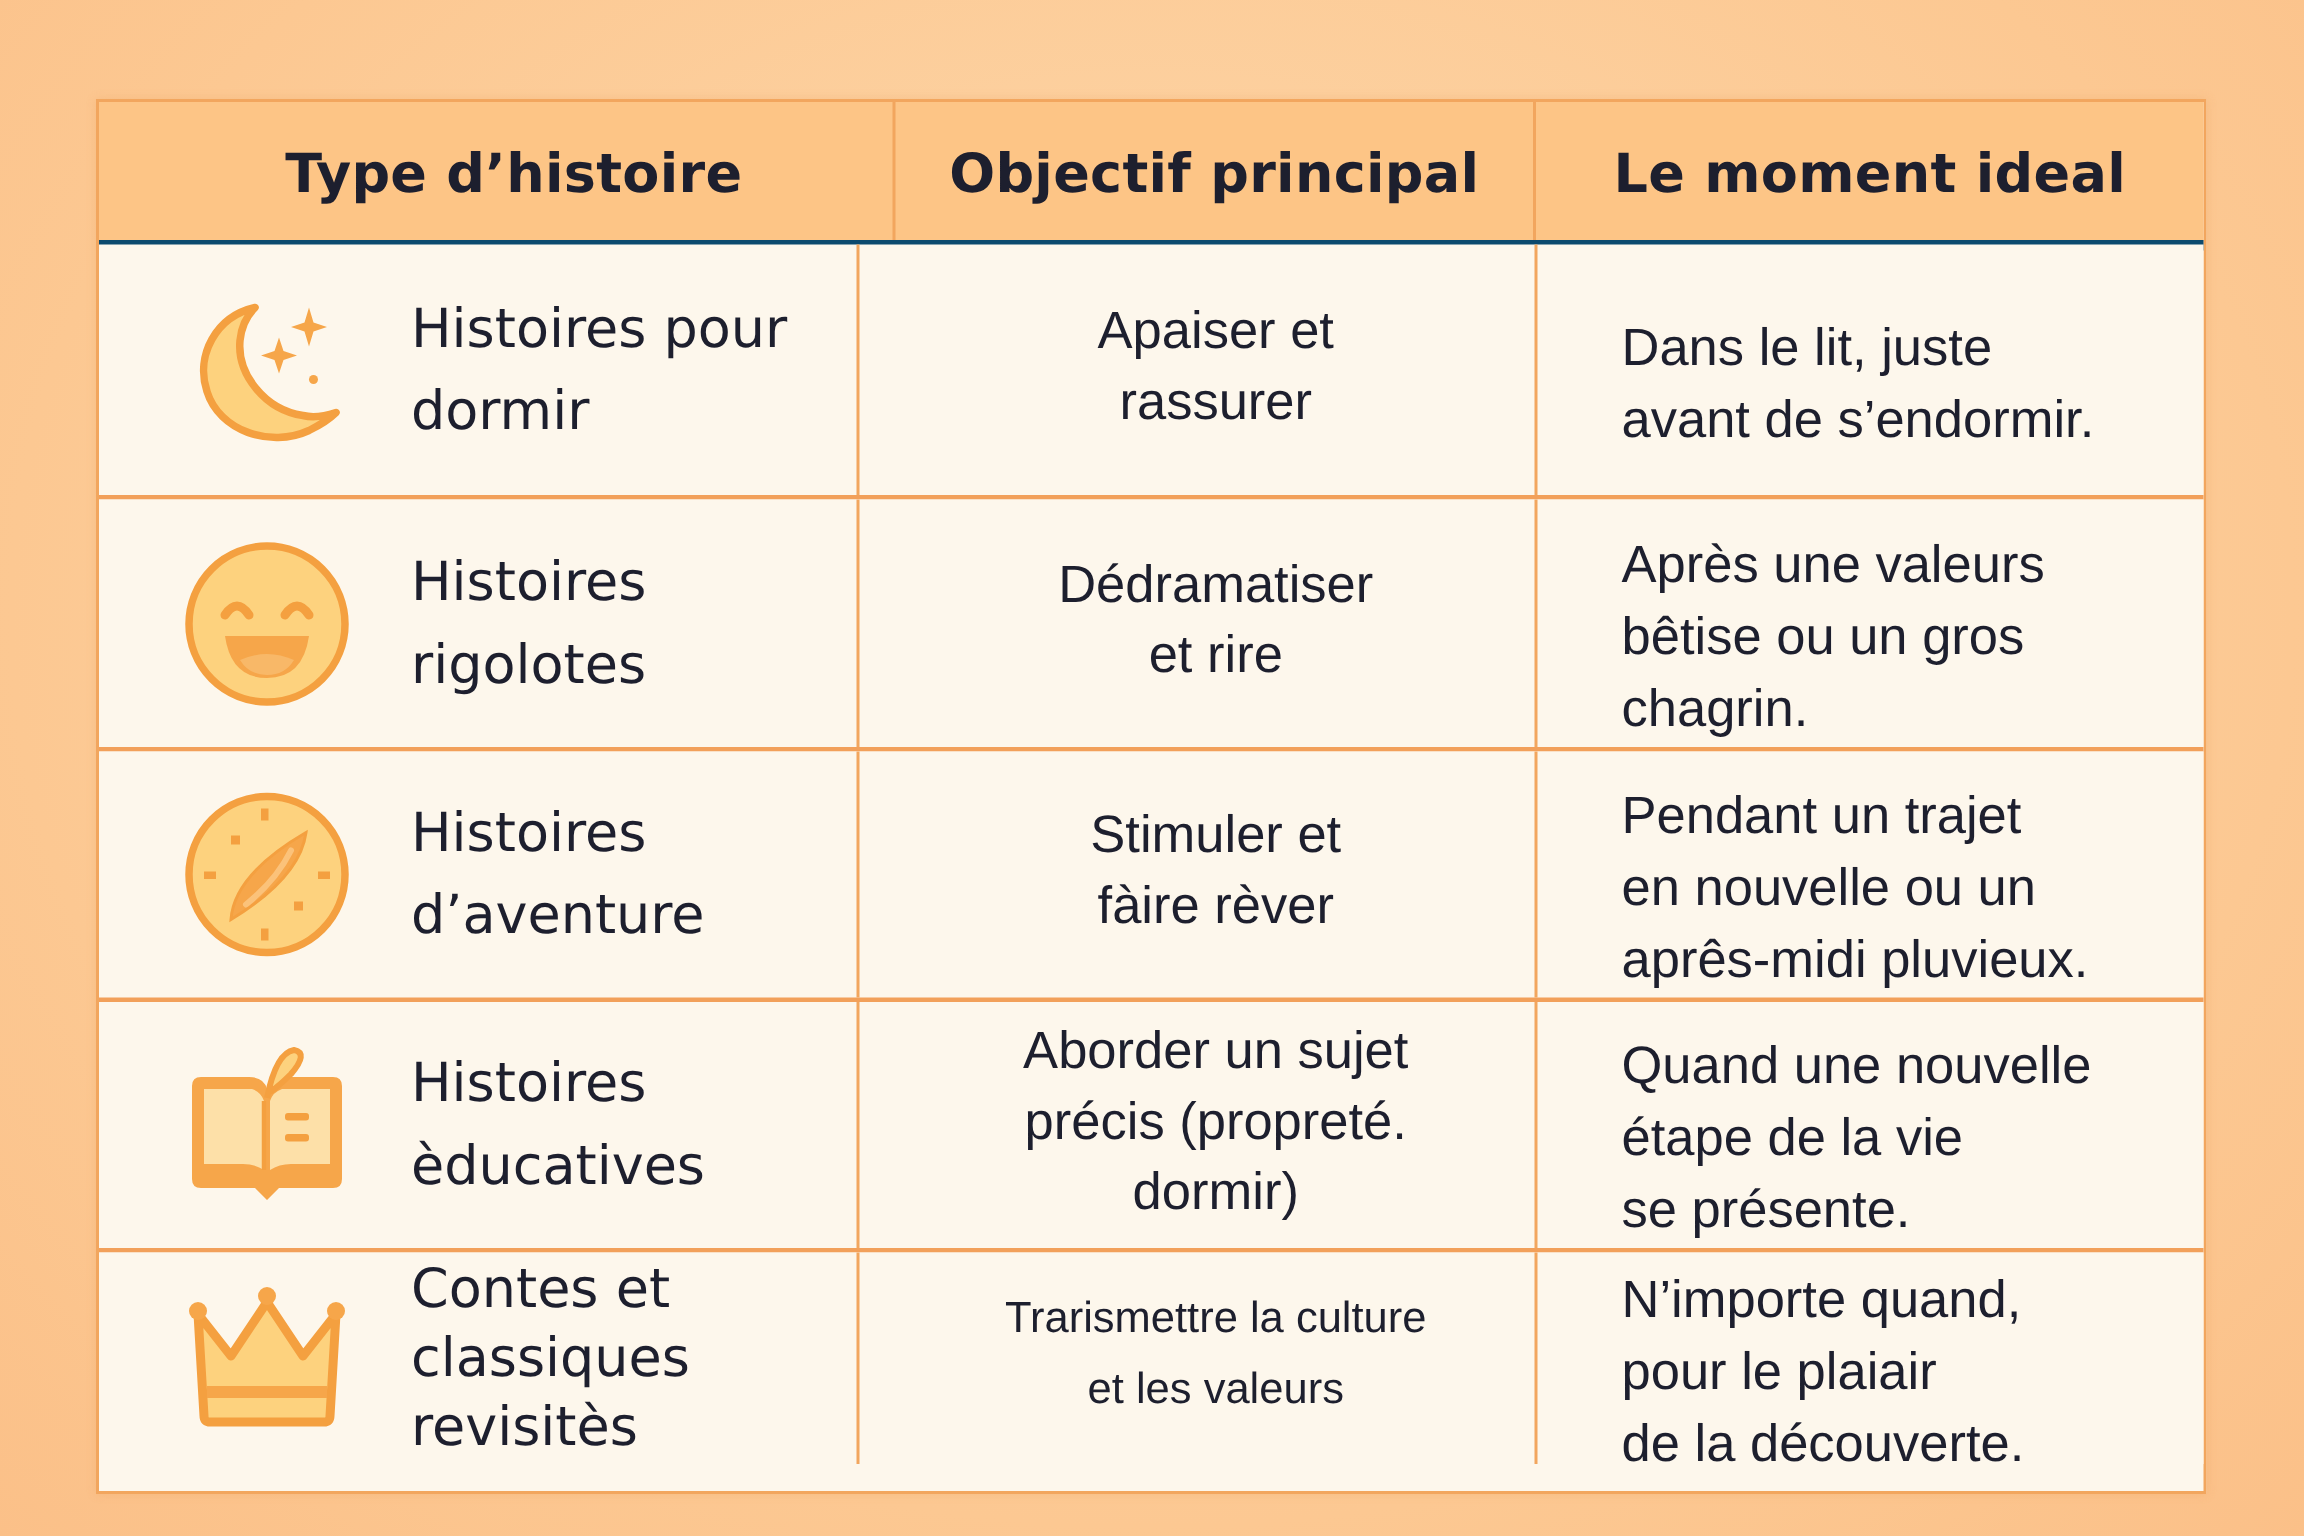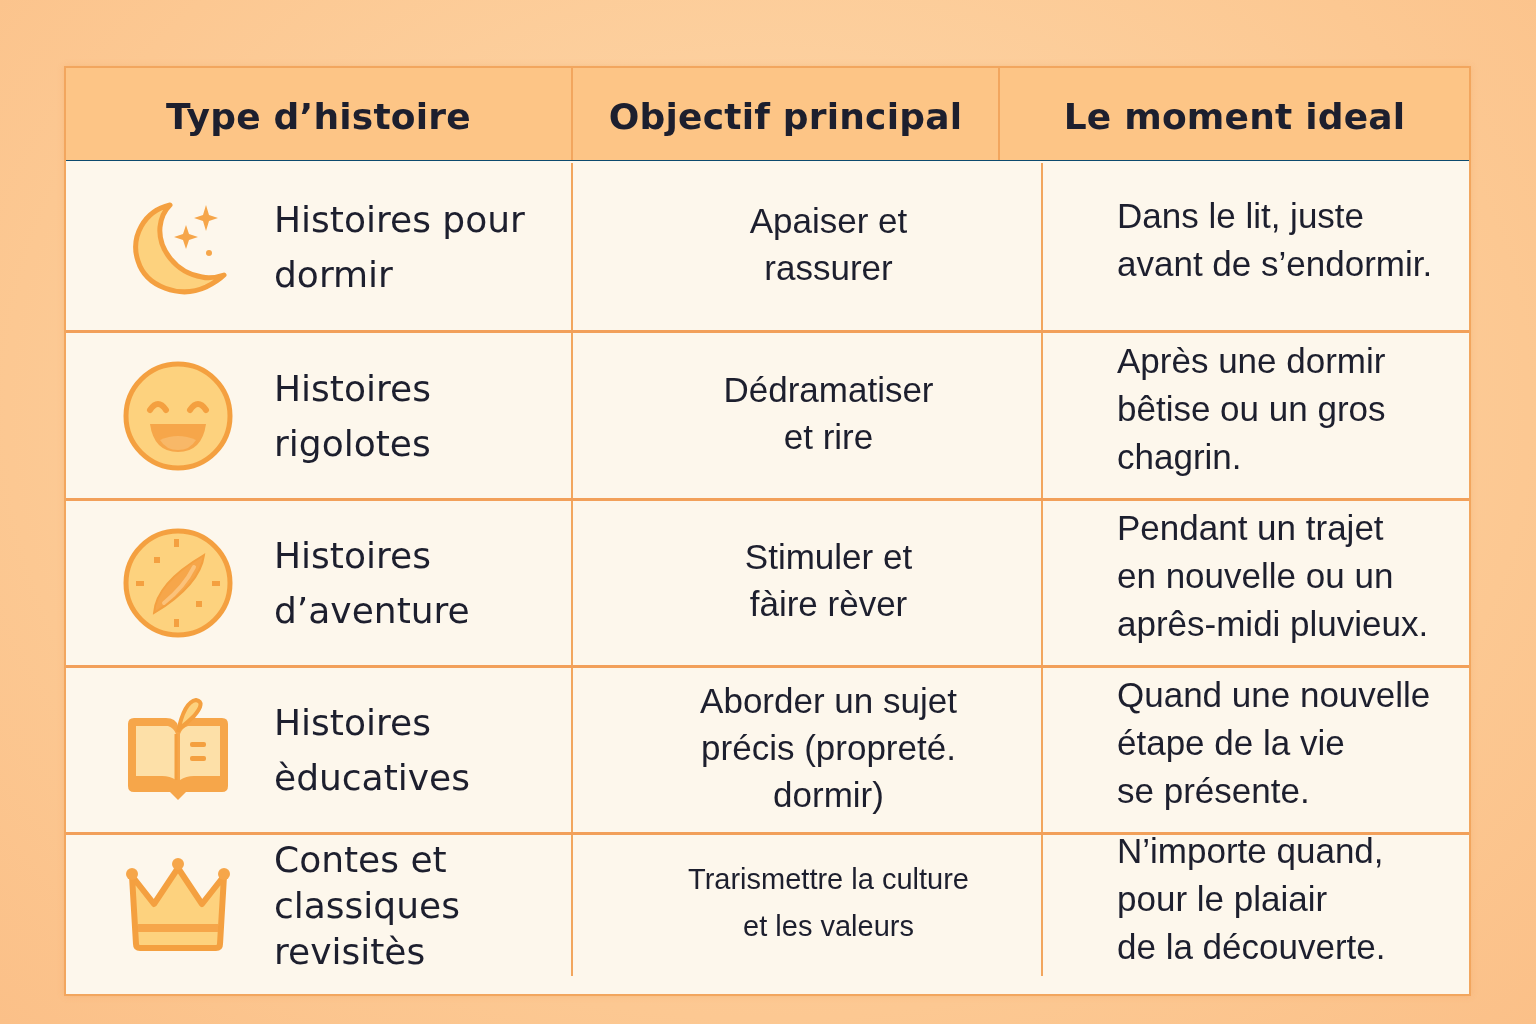--- a/index.html
+++ b/index.html
@@ -10,36 +10,36 @@
     position:relative;
   }
   .table {
     position:absolute; left:64px; top:66px; width:1407px; height:930px;
     border:2px solid #f2a65e; box-sizing:border-box;
     box-shadow: 0 0 6px rgba(230,150,80,0.25);
     background:#fdf7ec;
   }
   .hdr {
     position:absolute; left:0; top:0; right:0; height:92px;
-    background:#fdc586; border-bottom:1px solid #0c4a6e;
+    background:#fdc586; border-bottom:7px solid #0c4a6e;
     display:flex;
+    padding-left:24px;
   }
   .hcell {
     display:flex; align-items:center; justify-content:center;
     font-size:36px; color:#1d1f2e; font-weight:bold; letter-spacing:0.2px;
     box-sizing:border-box; padding-top:4px;
   }
   .c1 { width:507px; border-right:2px solid #f2a65e; }
   .c2 { width:427px; border-right:2px solid #f2a65e; }
   .c3 { flex:1; }
   .row {
     position:absolute; left:0; right:0; display:flex;
     border-bottom:3px solid #f2a05a; box-sizing:border-box;
     background:#fdf7ec;
-    gap:18px;
   }
   .row:last-child { border-bottom:none; }
   .cell { box-sizing:border-box; height:100%; position:relative; }
   .type-cell { display:flex; align-items:center; }
   .icon { width:112px; height:112px; margin-left:56px; margin-right:40px; flex:none; }
   .icon svg { width:112px; height:112px; display:block; }
   .type-label {
     font-size:36px; line-height:55px; color:#1d1f2e; font-weight:500;
     width:280px;
   }
@@ -48,21 +48,21 @@
     display:flex; align-items:center; justify-content:center; text-align:center;
     font-size:35px; line-height:47px; color:#1d1f2e;
     font-family: "Liberation Sans", sans-serif;
     padding-bottom:6px;
     margin-left:25px;
   }
   .mom-cell {
     display:flex; align-items:center;
     font-size:35px; line-height:48px; color:#1d1f2e;
     font-family: "Liberation Sans", sans-serif;
-    padding-left:56px; padding-bottom:14px;
+    padding-left:56px; padding-bottom:14px;margin-top:16px;
   }
   .lines span { display:block; white-space:nowrap; }
 </style>
 </head>
 <body>
 
 <div class="table">
   <div class="hdr">
     <div class="hcell c1">Type d’histoire</div>
     <div class="hcell c2">Objectif principal</div>
@@ -115,21 +115,21 @@
       </div>
     </div>
     <div class="cell c2 obj-cell lines">
       <div>
         <span>Dédramatiser</span>
         <span>et rire</span>
       </div>
     </div>
     <div class="cell c3 mom-cell lines">
       <div>
-        <span>Après une dormir</span>
+        <span>Après une valeurs</span>
         <span>bêtise ou un gros</span>
         <span>chagrin.</span>
       </div>
     </div>
   </div>
 
   <div class="row" style="top:433px;height:167px;">
     <div class="cell c1 type-cell">
       <div class="icon">
         <svg viewBox="0 0 112 112">

